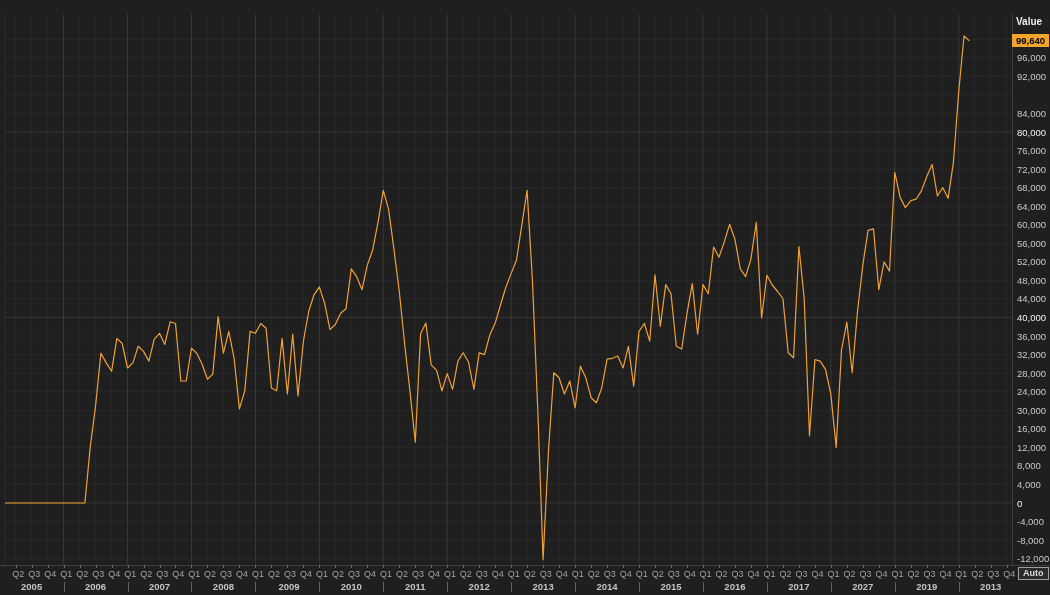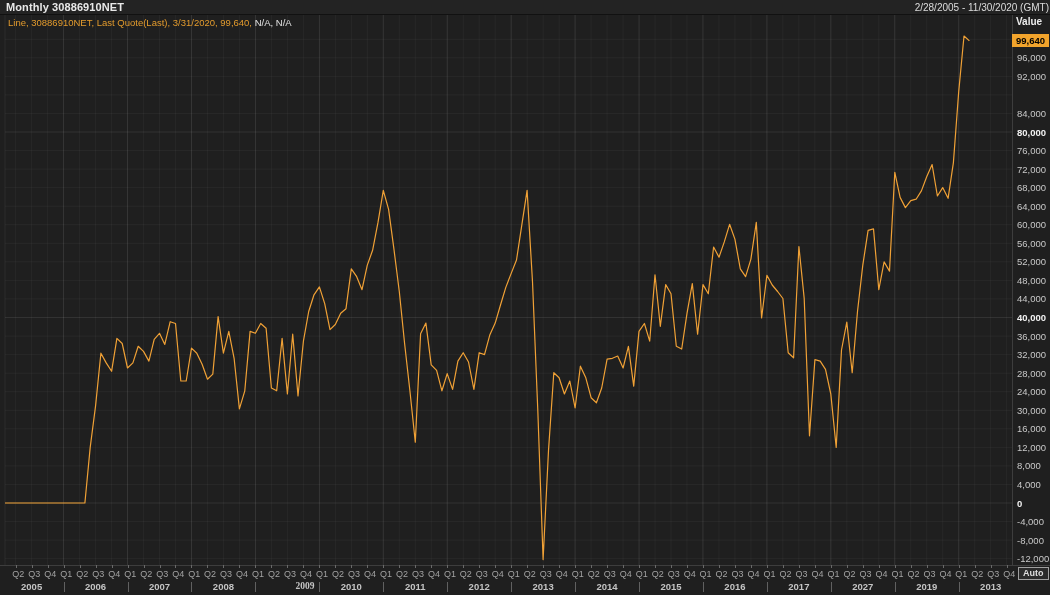--- a/index.html
+++ b/index.html
@@ -28,21 +28,21 @@
   .right-panel{
     position:absolute;left:1012px;top:14px;width:38px;height:551px;
     border-left:1px solid #3d3d3d;background:#1f1f1f;z-index:3;
   }
   .value-header{
     position:absolute;left:1016px;top:16px;font-size:10px;font-weight:bold;color:#ececec;z-index:4;
   }
   .y-tick-label{
     position:absolute;left:1017px;font-size:9.5px;color:#c9c9c9;white-space:nowrap;z-index:4;
   }
-  .y-tick-label.bold{color:#f2f2f2;font-weight:bold;}
+  .y-tick-label.bold{color:#f2f2f2;font-weight:normal;}
   #y-badge{
     position:absolute;left:1012px;width:37px;height:13px;background:#f2a42c;
     color:#000;font-size:9.5px;font-weight:bold;text-align:center;line-height:13px;z-index:6;
   }
   .bottom-axis{
     position:absolute;left:0;top:565px;width:1050px;height:30px;
     border-top:1px solid #3d3d3d;background:#1f1f1f;z-index:3;
   }
   .q-label{
     position:absolute;top:569px;transform:translateX(-50%);
@@ -201,26 +201,21 @@
       <line x1="1012" y1="447.35" x2="1016" y2="447.35" stroke="#8a8a8a" stroke-width="1"></line>
       <line x1="1012" y1="465.9" x2="1016" y2="465.9" stroke="#8a8a8a" stroke-width="1"></line>
       <line x1="1012" y1="484.45" x2="1016" y2="484.45" stroke="#8a8a8a" stroke-width="1"></line>
       <line x1="1012" y1="503" x2="1016" y2="503" stroke="#8a8a8a" stroke-width="1"></line>
       <line x1="1012" y1="521.55" x2="1016" y2="521.55" stroke="#8a8a8a" stroke-width="1"></line>
       <line x1="1012" y1="540.1" x2="1016" y2="540.1" stroke="#8a8a8a" stroke-width="1"></line>
       <line x1="1012" y1="558.65" x2="1016" y2="558.65" stroke="#8a8a8a" stroke-width="1"></line>
       <polyline points="5.0,503.0 10.3,503.0 15.7,503.0 21.0,503.0 26.3,503.0 31.6,503.0 37.0,503.0 42.3,503.0 47.6,503.0 53.0,503.0 58.3,503.0 63.6,503.0 68.9,503.0 74.3,503.0 79.6,503.0 84.9,503.0 90.2,447.4 95.6,405.6 100.9,353.2 106.2,362.9 111.6,371.3 116.9,338.4 122.2,343.5 127.5,368.0 132.9,362.9 138.2,346.3 143.5,351.4 148.9,361.1 154.2,339.3 159.5,333.3 164.8,344.4 170.2,321.7 175.5,323.5 180.8,381.0 186.2,381.0 191.5,348.1 196.8,353.2 202.1,364.3 207.5,379.2 212.8,374.1 218.1,316.6 223.4,353.2 228.8,331.4 234.1,358.3 239.4,408.9 244.8,390.8 250.1,331.4 255.4,333.3 260.7,323.5 266.1,328.2 271.4,388.0 276.7,390.8 282.1,338.4 287.4,394.0 292.7,334.2 298.0,395.9 303.4,341.2 308.7,311.5 314.0,294.8 319.4,286.9 324.7,303.6 330.0,329.6 335.3,324.5 340.7,313.3 346.0,308.7 351.3,268.8 356.7,276.7 362.0,289.7 367.3,265.1 372.6,250.3 378.0,222.4 383.3,190.4 388.6,209.4 393.9,248.9 399.3,291.5 404.6,343.5 409.9,390.8 415.3,442.2 420.6,333.7 425.9,323.1 431.2,364.8 436.6,370.4 441.9,390.8 447.2,373.6 452.6,389.4 457.9,361.1 463.2,352.7 468.5,362.0 473.9,389.4 479.2,352.7 484.5,354.6 489.9,334.7 495.2,323.1 500.5,305.0 505.8,287.4 511.2,273.4 516.5,260.0 521.8,225.2 527.1,190.4 532.5,281.8 537.8,410.3 543.1,559.6 548.5,450.6 553.8,372.7 559.1,377.8 564.4,394.0 569.8,381.0 575.1,407.9 580.4,366.2 585.8,377.8 591.1,397.7 596.4,402.8 601.7,388.0 607.1,359.2 612.4,358.3 617.7,356.0 623.1,368.0 628.4,346.3 633.7,386.1 639.0,331.4 644.4,323.5 649.7,341.2 655.0,274.8 660.3,326.3 665.7,284.6 671.0,293.8 676.3,346.3 681.7,349.0 687.0,313.3 692.3,283.6 697.6,334.2 703.0,284.6 708.3,293.8 713.6,247.0 719.0,257.2 724.3,241.9 729.6,224.3 734.9,239.1 740.3,268.8 745.6,276.7 750.9,259.1 756.3,222.4 761.6,318.0 766.9,275.3 772.2,285.0 777.6,291.5 782.9,298.5 788.2,352.7 793.6,357.8 798.9,246.5 804.2,298.5 809.5,435.8 814.9,359.7 820.2,361.1 825.5,369.4 830.8,394.0 836.2,447.4 841.5,350.0 846.8,322.1 852.2,372.7 857.5,311.5 862.8,265.1 868.1,230.3 873.5,228.9 878.8,289.7 884.1,261.9 889.5,271.1 894.8,172.3 900.1,197.4 905.4,207.6 910.8,200.6 916.1,199.2 921.4,190.9 926.8,176.5 932.1,164.5 937.4,196.0 942.7,187.6 948.1,198.3 953.4,162.6 958.7,91.7 964.0,36.0 969.4,40.9" fill="none" stroke="#f0a136" stroke-width="1.2" stroke-linejoin="round"></polyline>
     </svg>
 
-  <div class="titlebar">
-    <span class="title-text">Monthly 30886910NET</span>
-    <span class="date-range">2/28/2005 - 11/30/2020 (GMT)</span>
-  </div>
-
-  <div class="legend"><span class="legend-main">Line, 30886910NET, Last Quote(Last), 3/31/2020, 99,640,</span><span class="legend-na"> N/A, N/A</span></div>
+
 
   <div class="right-panel"></div>
   <div class="value-header">Value</div>
   <div id="y-badge" style="top: 34.4195px;">99,640</div>
   <div id="y-labels">
       <div class="y-tick-label" style="top: 52.3px;">96,000</div>
       <div class="y-tick-label" style="top: 70.85px;">92,000</div>
       <div class="y-tick-label" style="top: 89.4px; margin-left: 48px;">88,000</div>
       <div class="y-tick-label" style="top: 107.95px;">84,000</div>
       <div class="y-tick-label bold" style="top: 126.5px;">80,000</div>
@@ -380,21 +375,21 @@
     </div>
   <div id="x-years">
       <div class="year-label" style="left: 31.6402px;">2005</div>
       <div class="year-sep" style="left: 63.6085px;"></div>
       <div class="year-label" style="left: 95.5767px;">2006</div>
       <div class="year-sep" style="left: 127.545px;"></div>
       <div class="year-label" style="left: 159.513px;">2007</div>
       <div class="year-sep" style="left: 191.481px;"></div>
       <div class="year-label" style="left: 223.45px;">2008</div>
       <div class="year-sep" style="left: 255.418px;"></div>
-      <div class="year-label" style="left: 305px; font-family: Liberation Serif, serif;">2009</div>
+      <div class="year-label" style="left: 289px;">2009</div>
       <div class="year-sep" style="left: 319.354px;"></div>
       <div class="year-label" style="left: 351.323px;">2010</div>
       <div class="year-sep" style="left: 383.291px;"></div>
       <div class="year-label" style="left: 415.259px;">2011</div>
       <div class="year-sep" style="left: 447.228px;"></div>
       <div class="year-label" style="left: 479.196px;">2012</div>
       <div class="year-sep" style="left: 511.164px;"></div>
       <div class="year-label" style="left: 543.132px;">2013</div>
       <div class="year-sep" style="left: 575.101px;"></div>
       <div class="year-label" style="left: 607.069px;">2014</div>

